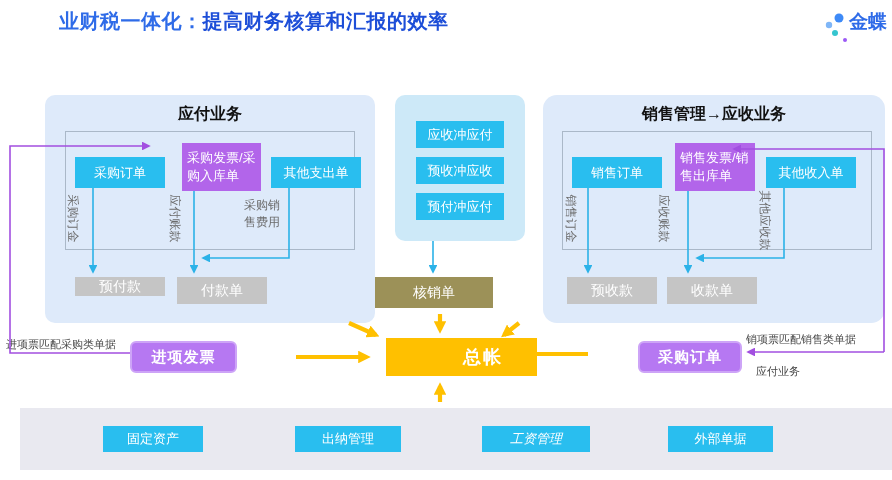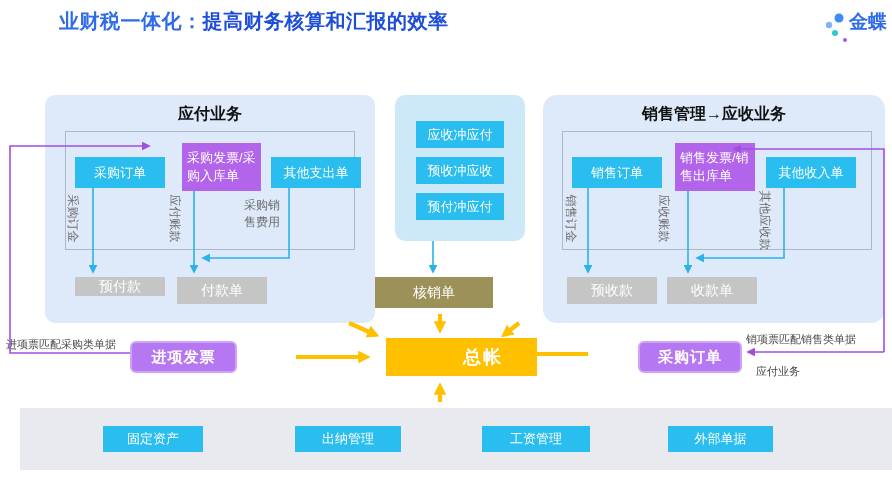--- a/index.html
+++ b/index.html
@@ -107,21 +107,21 @@
 
   <div class="pill" style="left:130px;top:341px;width:107px;height:32px;">进项发票</div>
   <div class="annot" style="left:6px;top:337px;">进项票匹配采购类单据</div>
   <div class="pill" style="left:638px;top:341px;width:104px;height:32px;">采购订单</div>
   <div class="annot" style="left:746px;top:332px;">销项票匹配销售类单据</div>
   <div class="annot" style="left:756px;top:364px;">应付业务</div>
 
   <div class="bottom-bar">
     <div class="box cyan" style="left:83px;top:18px;width:100px;height:26px;">固定资产</div>
     <div class="box cyan" style="left:275px;top:18px;width:106px;height:26px;">出纳管理</div>
-    <div class="box cyan" style="left:462px;top:18px;width:108px;height:26px;">工资管理</div>
+    <div class="box cyan" style="left:462px;top:18px;width:108px;height:26px;font-style:italic;">工资管理</div>
     <div class="box cyan" style="left:648px;top:18px;width:105px;height:26px;">外部单据</div>
   </div>
 
   <svg class="overlay" width="892" height="480">
     <defs>
       <marker id="mk-cyan" viewBox="0 0 10 10" refX="8" refY="5" markerWidth="5.5" markerHeight="5.5" orient="auto-start-reverse">
           <path d="M0,0L10,5L0,10z"></path>
         </marker>
       <marker id="mk-purple" viewBox="0 0 10 10" refX="8" refY="5" markerWidth="5.5" markerHeight="5.5" orient="auto-start-reverse">
           <path d="M0,0L10,5L0,10z"></path>

